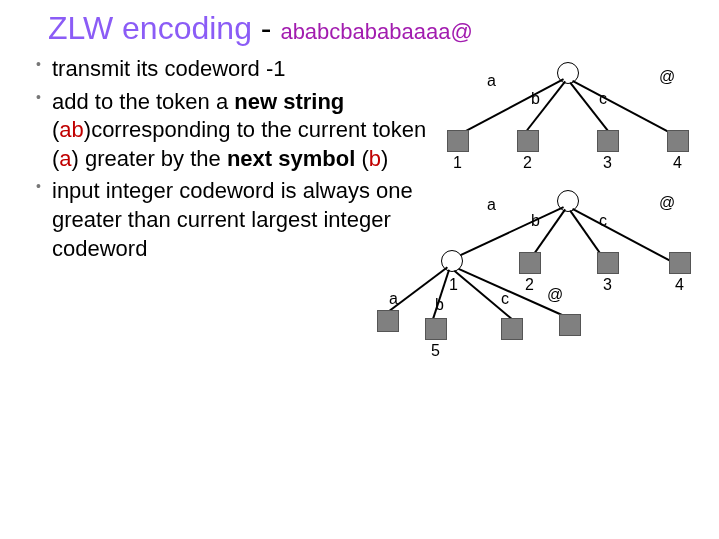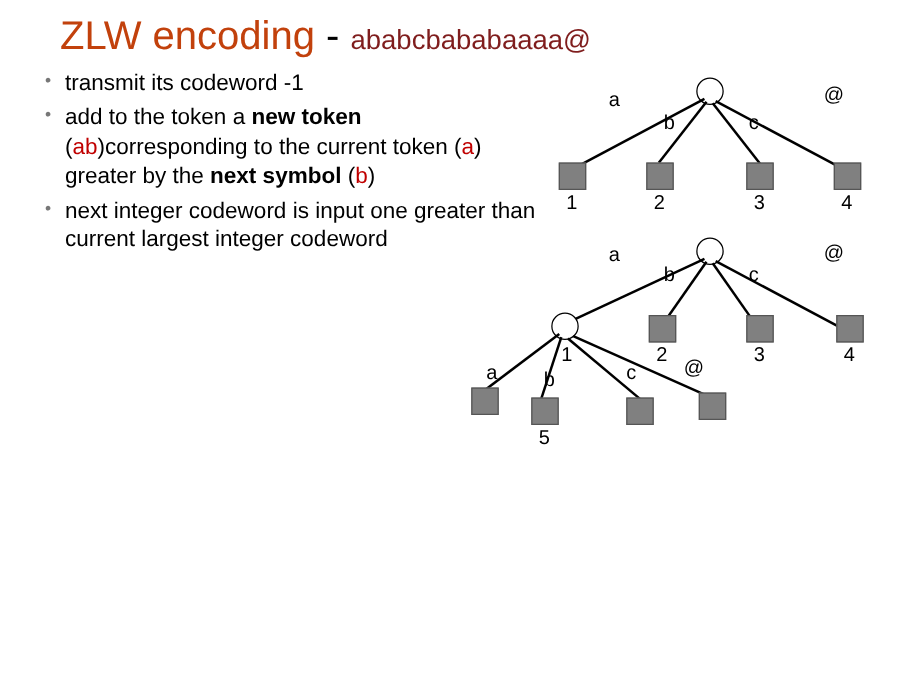--- a/index.html
+++ b/index.html
@@ -16,23 +16,23 @@
     width: 100%;
     height: 100%;
     padding: 10px 0 0 0;
   }
   .title {
     font-size: 32px;
     font-weight: normal;
     padding-left: 48px;
     margin-bottom: 8px;
   }
-  .title-main { color: #c2410c; }
+  .title-main { color: #8b5cf6; }
   .title-sep { color: #000; }
-  .title-sub { font-size: 22px; color: #7f1d1d; }
+  .title-sub { font-size: 22px; color: #a21caf; }
   .content {
     padding-left: 18px;
     padding-right: 280px;
     font-size: 22px;
     line-height: 1.25;
   }
   .bullet1 {
     position: relative;
     padding-left: 16px;
     margin-bottom: 6px;
@@ -41,21 +41,21 @@
     content: "•";
     position: absolute;
     left: 0;
     top: 0;
     color: #777;
     font-size: 18px;
   }
   .bullet2 {
     position: relative;
     padding-left: 34px;
-    font-size: 18px;
+    font-size: 22px;
     line-height: 1.3;
     margin-bottom: 4px;
   }
   .bullet2::before {
     content: "•";
     position: absolute;
     left: 18px;
     top: 0;
     color: #777;
     font-size: 14px;
@@ -112,25 +112,25 @@
   </div>
 
   <div class="content">
 
 
     <div class="bullet2">
       <span>transmit its codeword -1</span>
     </div>
 
     <div class="bullet2" style="padding-right:0;">
-      <span>add to the token a </span><span class="bold">new token</span><span> (</span><span class="red">ab</span><span>)corresponding to the current token (</span><span class="red">a</span><span>) greater by the </span><span class="bold">next symbol</span><span> (</span><span class="red">b</span><span>)</span>
+      <span>add to the token a </span><span class="bold">new string</span><span> (</span><span class="red">ab</span><span>)corresponding to the current token (</span><span class="red">a</span><span>) greater by the </span><span class="bold">next symbol</span><span> (</span><span class="red">b</span><span>)</span>
     </div>
 
     <div class="bullet2">
-      <span>next integer codeword is input one greater than current largest integer codeword</span>
+      <span>input integer codeword is always one greater than current largest integer codeword</span>
     </div>
 
 
 
   </div>
 
   <div class="trie trie1">
 
     <div class="node" style="left:118px; top:0;"></div>
 

